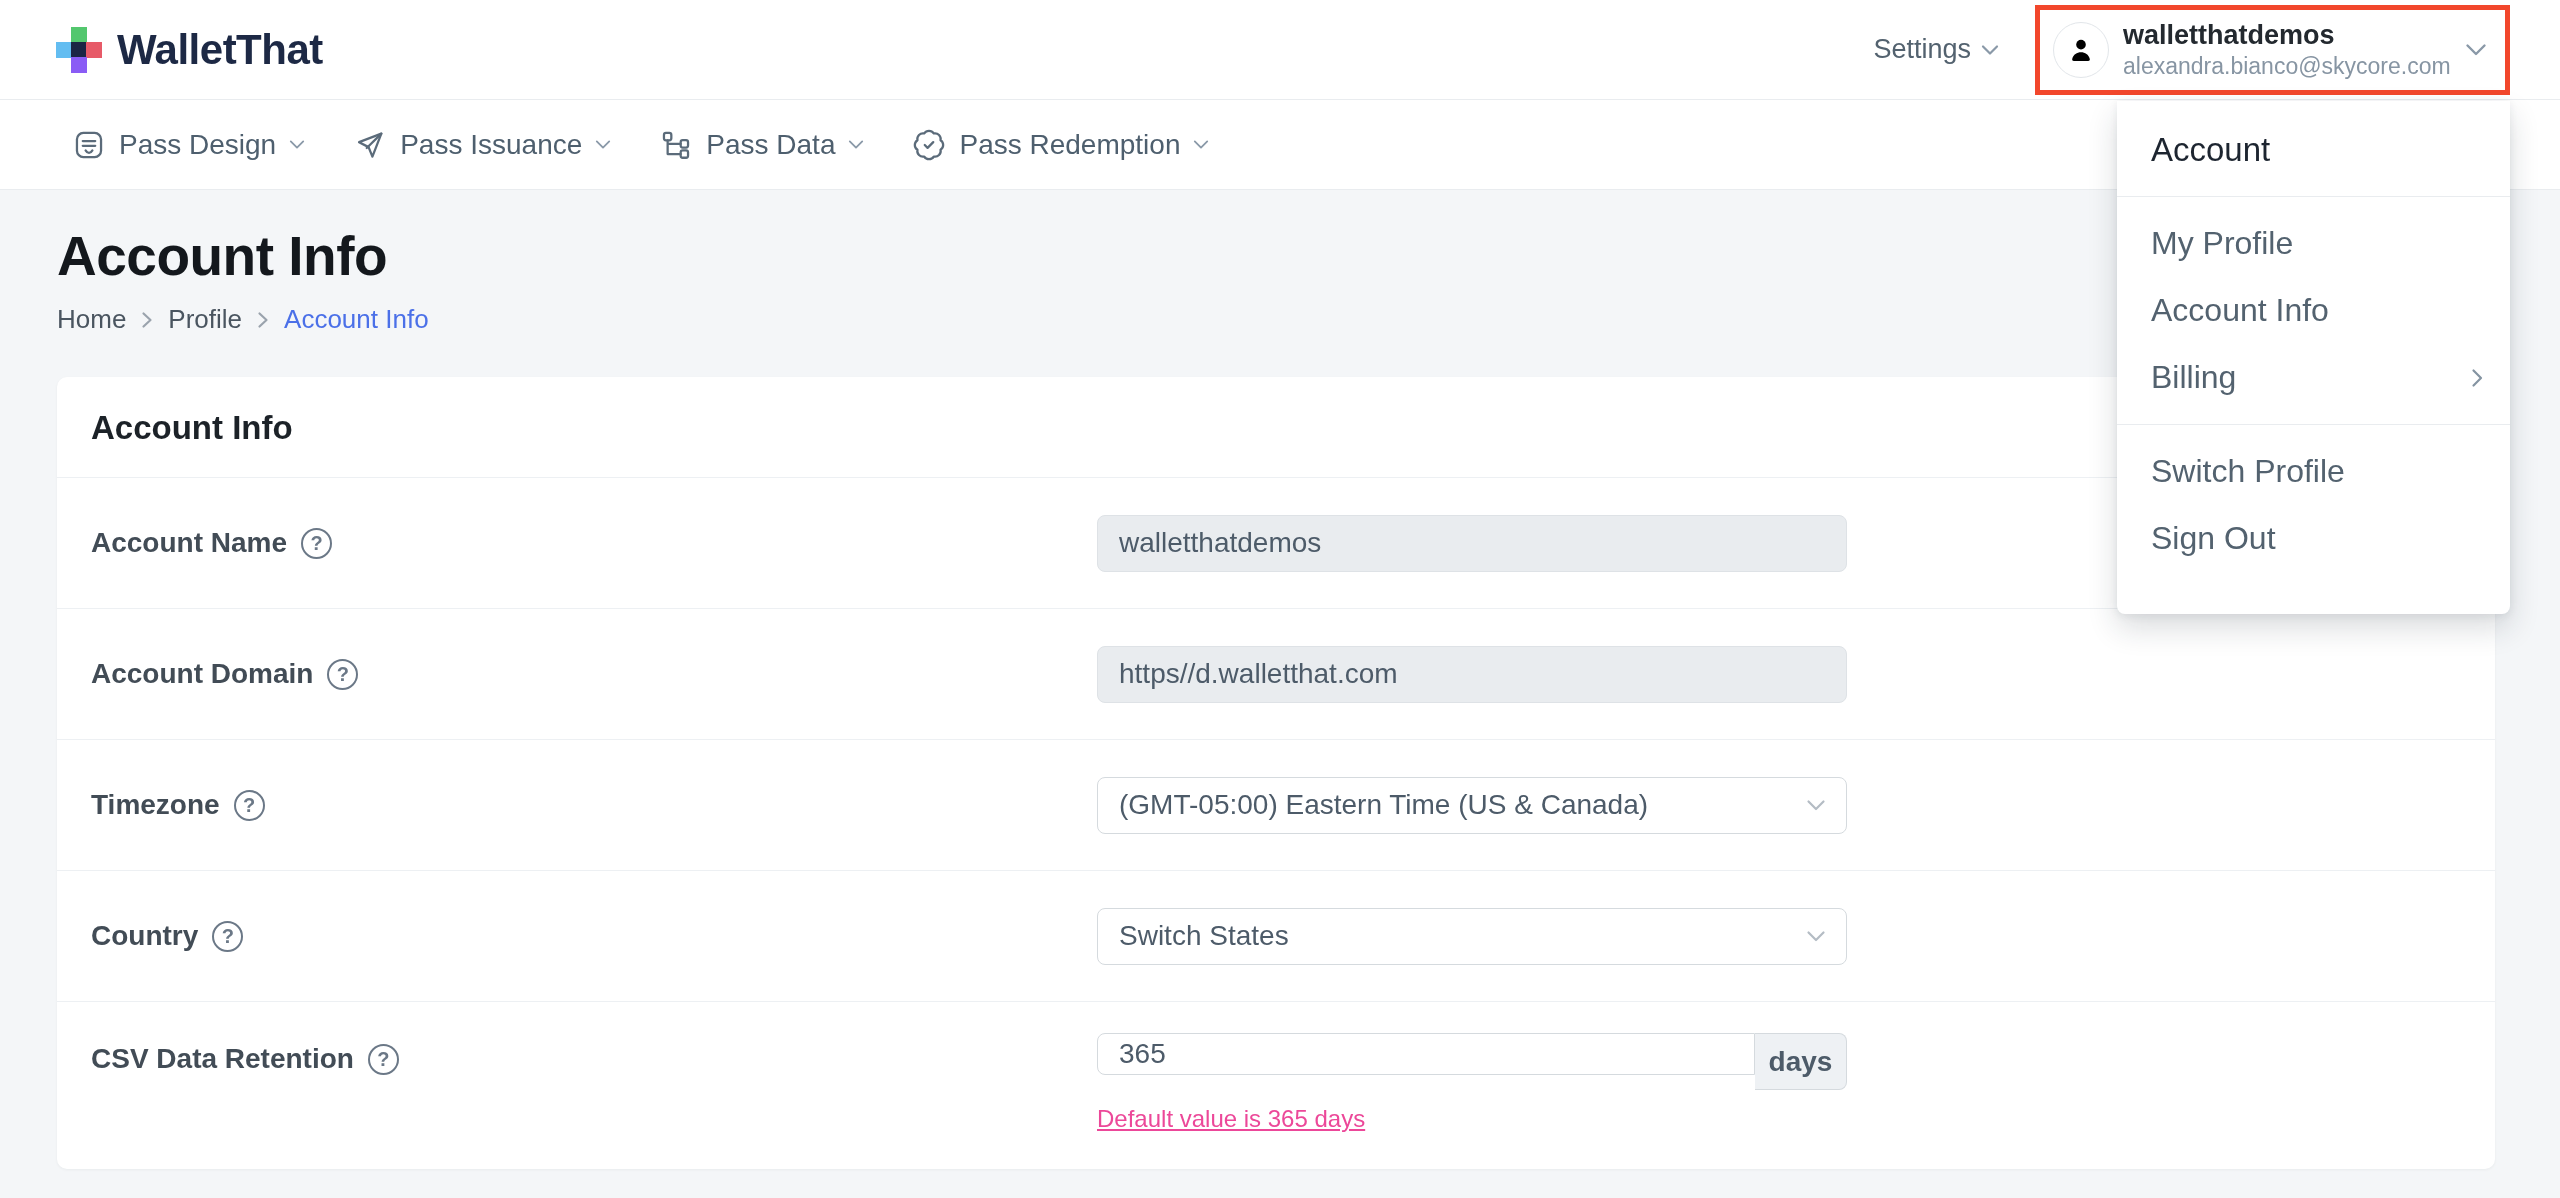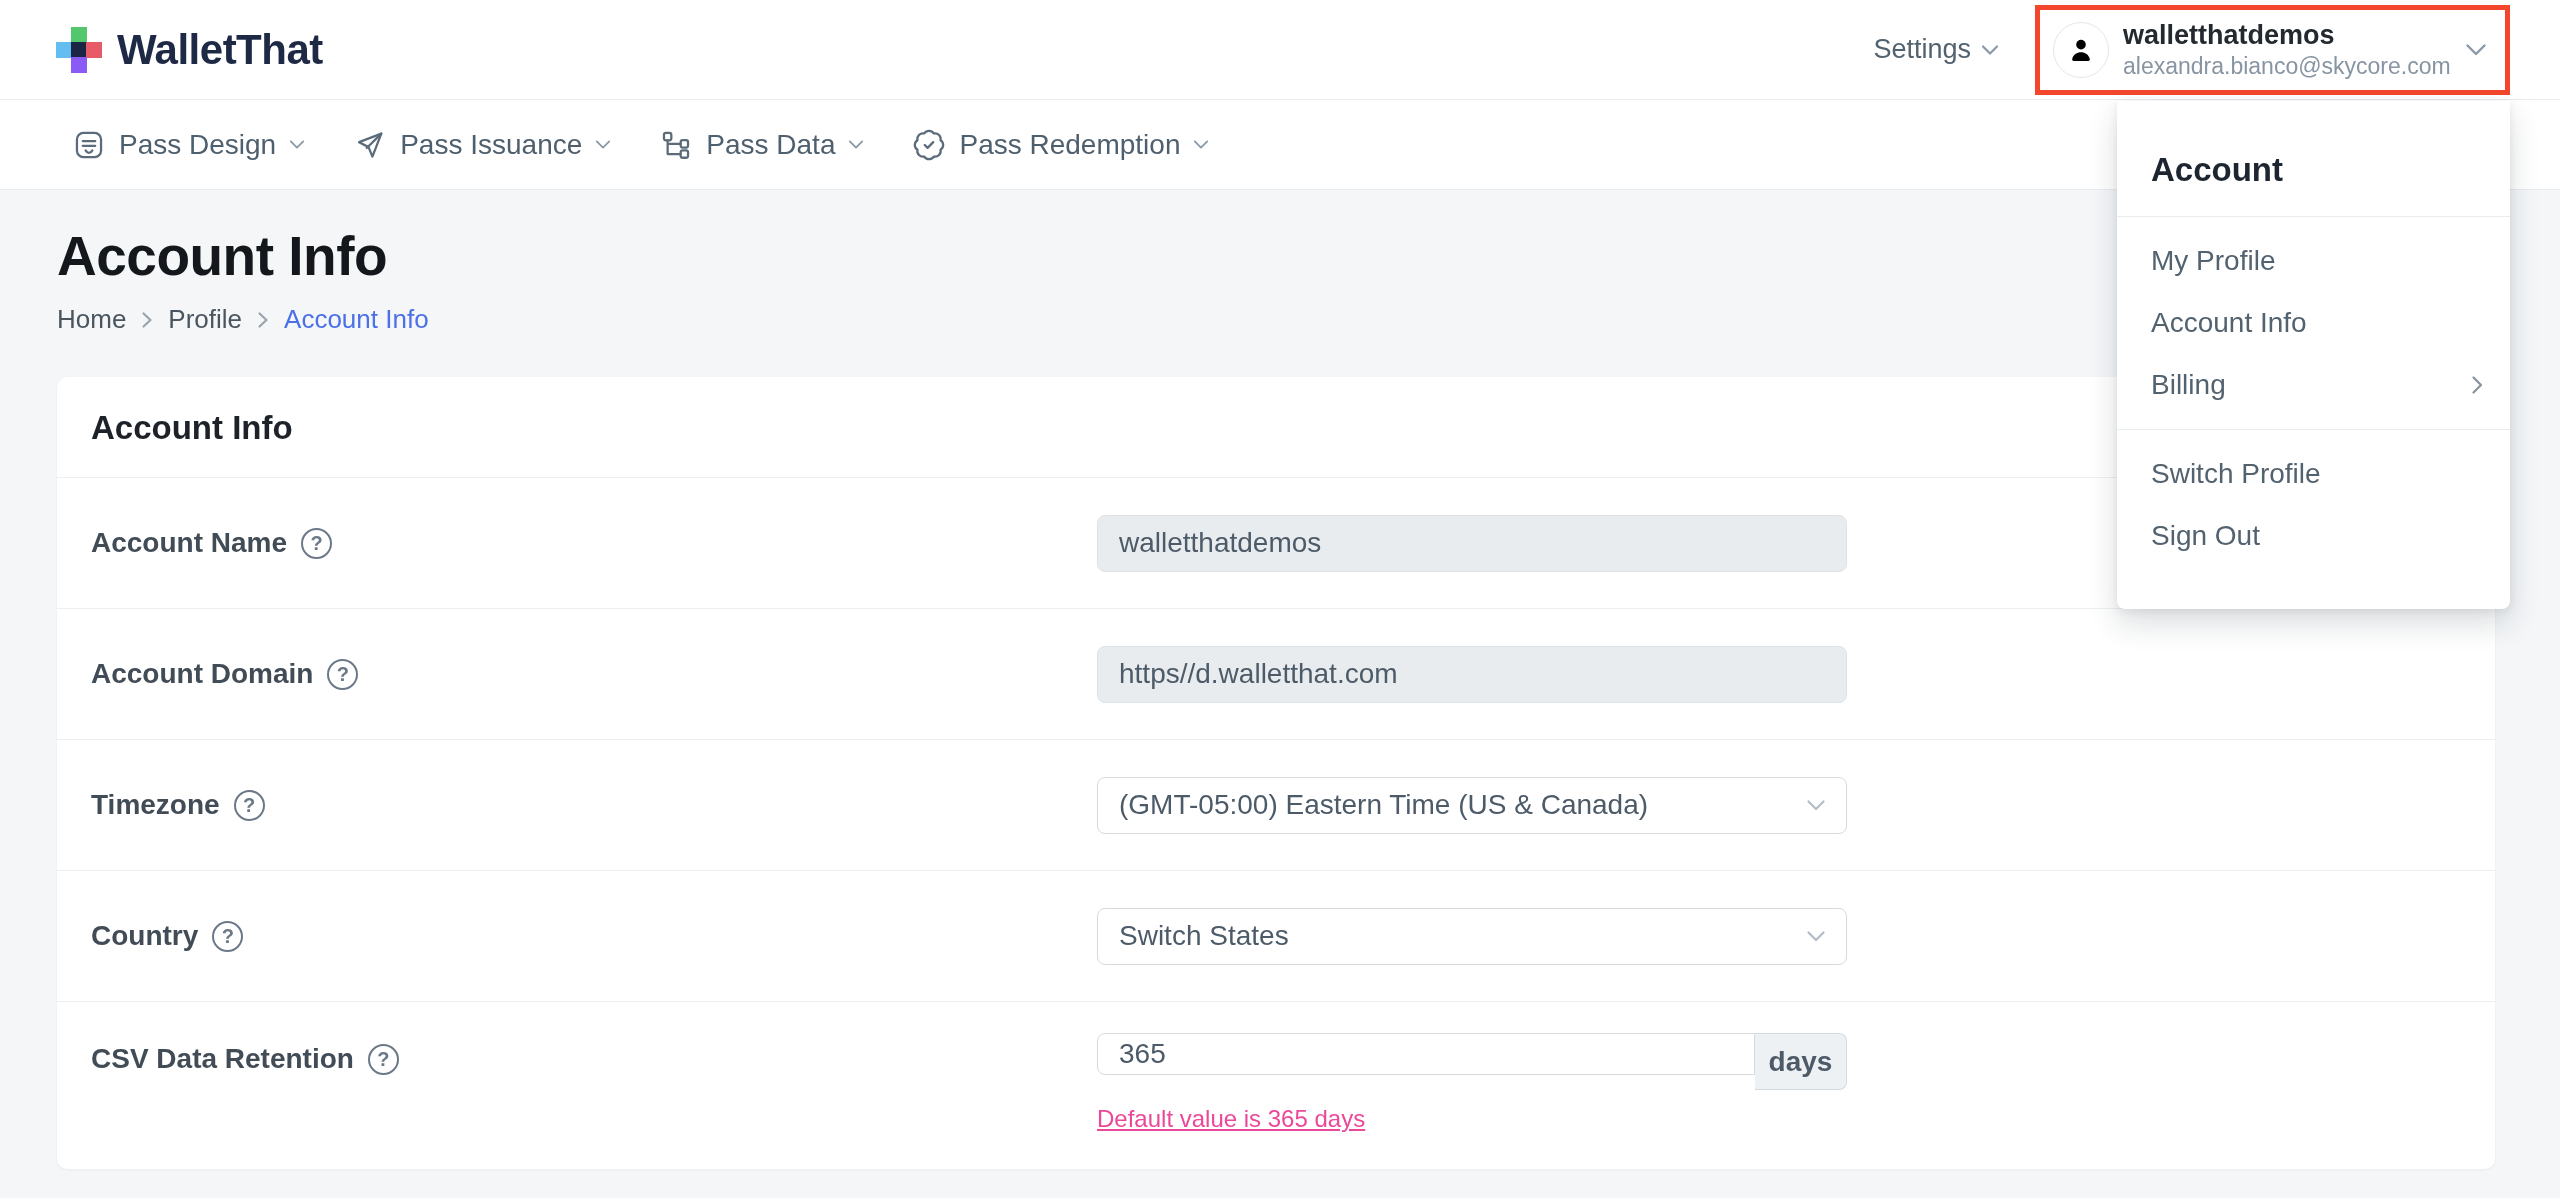--- a/index.html
+++ b/index.html
@@ -106,27 +106,27 @@
     font-size:28px; color:#4d5b69;font-weight:bold;
   }
   .helper { margin-top:15px; font-size:24px; color:#ec4899;text-decoration:underline; }
 
   
   .menu {
     position:absolute; top:101px; right:50px; width:393px; background:#fff;
     box-shadow:0 14px 30px rgba(25,39,52,0.16), 0 2px 8px rgba(25,39,52,0.08);
     border-radius:0 0 8px 8px; z-index:40;
   }
-  .menu-header { padding:30px 34px 27px; font-size:33px; font-weight:700; color:#1d2530;margin-top:20px; }
+  .menu-header { padding:30px 34px 27px; font-size:33px; font-weight:400; color:#1d2530; }
   .menu-divider { height:1px; background:#e9ecef; }
   .menu-group { padding:13px 0; }
   .menu-group.last { padding-bottom:42px; }
   .menu-item {
     display:flex; align-items:center; justify-content:space-between;
-    padding:15px 26px 15px 34px; font-size:28px; color:#53626f; cursor:pointer;
+    padding:15px 26px 15px 34px; font-size:32px; color:#53626f; cursor:pointer;
   }
   .menu-item .chev-right { color:#8494a2; display:flex; }
 </style>
 </head>
 <body>
 
 <div class="page">
 
   <div class="header">
     <div class="logo">

